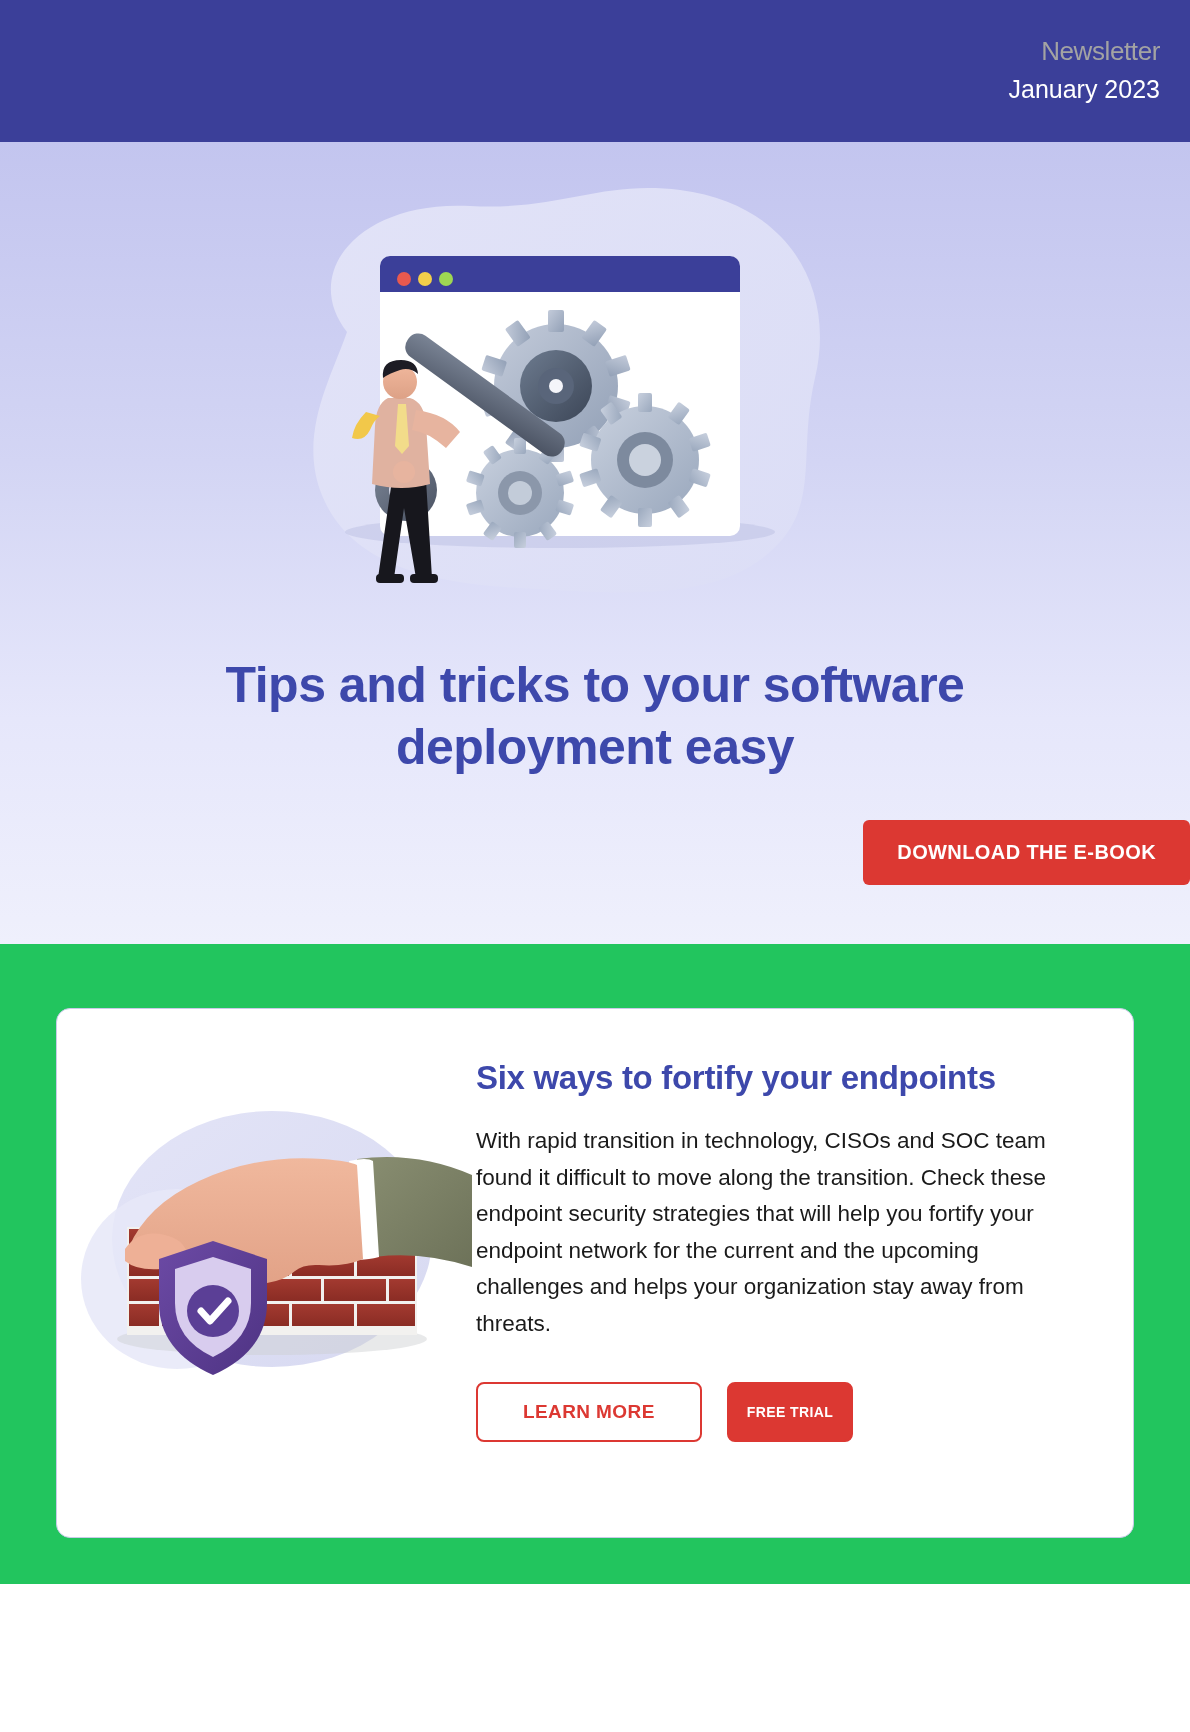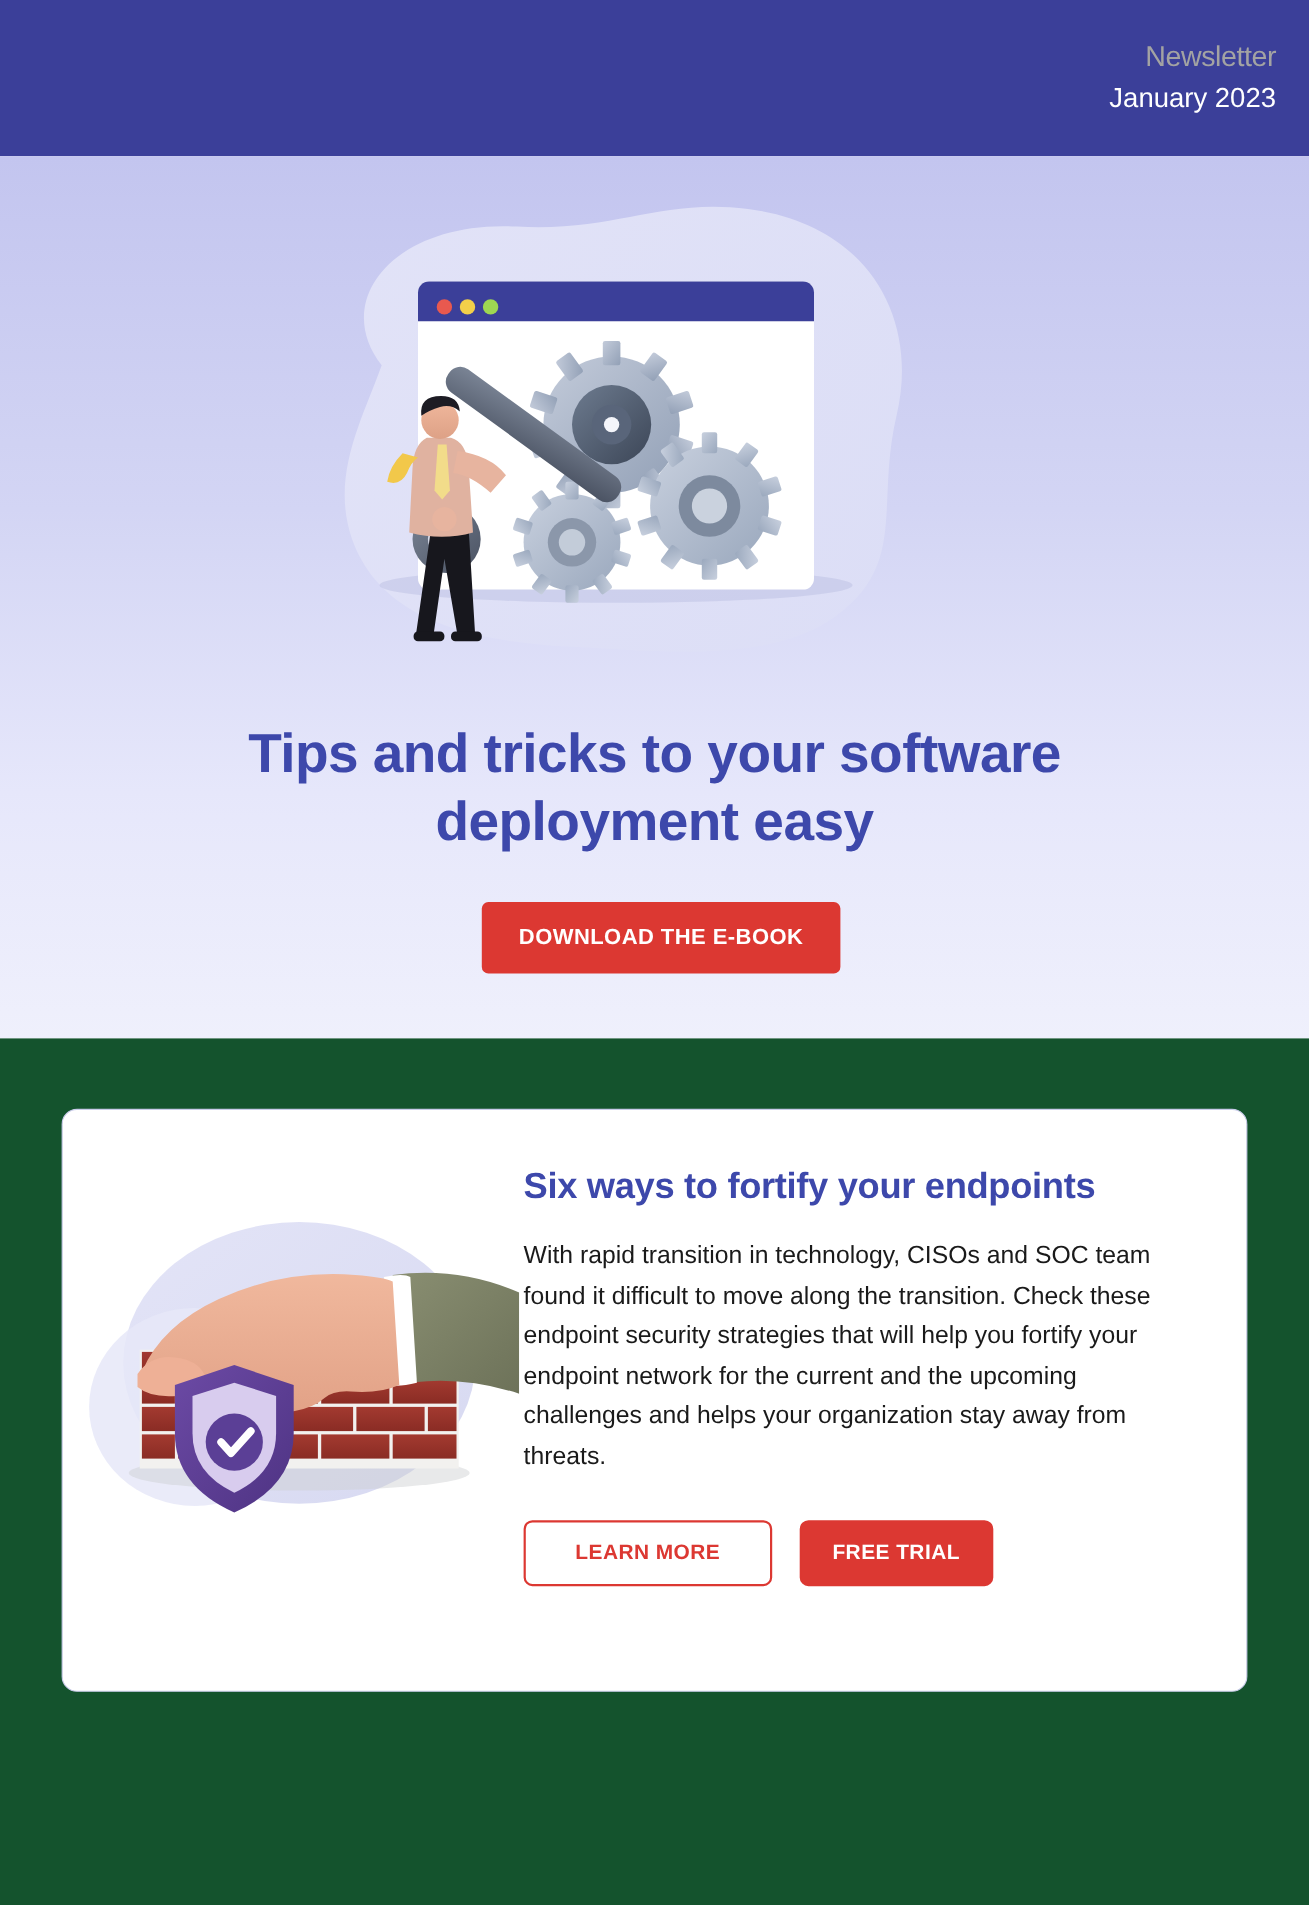--- a/index.html
+++ b/index.html
@@ -109,43 +109,43 @@
     letter-spacing: -0.5px;
     padding: 0 120px;
     box-sizing: border-box;
   }
   .hero-cta-wrap {
     position: absolute;
     left: 12px;
     right: 0;
     top: 678px;
     display: flex;
-    justify-content: center;
+    justify-content: flex-end;
   }
   .btn-primary {
     background: #dc3832;
     color: #ffffff;
     font-size: 20px;
     font-weight: 700;
     letter-spacing: 0.4px;
     border: none;
     border-radius: 6px;
     padding: 21px 34px;
     cursor: pointer;
     font-family: "Liberation Sans", sans-serif;
     white-space: nowrap;
   }
 
   
   .card-section {
     position: relative;
-    background: #14532d;
+    background: #22c55e;
     padding: 64px 56px 0 56px;
     box-sizing: border-box;
-    height: 788px;
+    height: 640px;
   }
   .card {
     border: 1px solid #c9cbe9;
     border-radius: 14px;
     height: 530px;
     display: flex;
     align-items: flex-start;
     box-sizing: border-box;
     overflow: hidden;
     background: #ffffff;
@@ -192,24 +192,24 @@
     padding: 17px 45px;
     cursor: pointer;
     font-family: "Liberation Sans", sans-serif;
     white-space: nowrap;
   }
   .btn-filled {
     background: #dc3832;
     color: #ffffff;
     border: 2px solid #dc3832;
     border-radius: 8px;
-    font-size: 19px;
+    font-size: 14px;
     font-weight: 700;
     letter-spacing: 0.4px;
-    padding: 17px 28px;
+    padding: 17px 18px;
     cursor: pointer;
     font-family: "Liberation Sans", sans-serif;
     white-space: nowrap;
   }
 </style>
 </head>
 <body>
 
 <div class="page">
 

